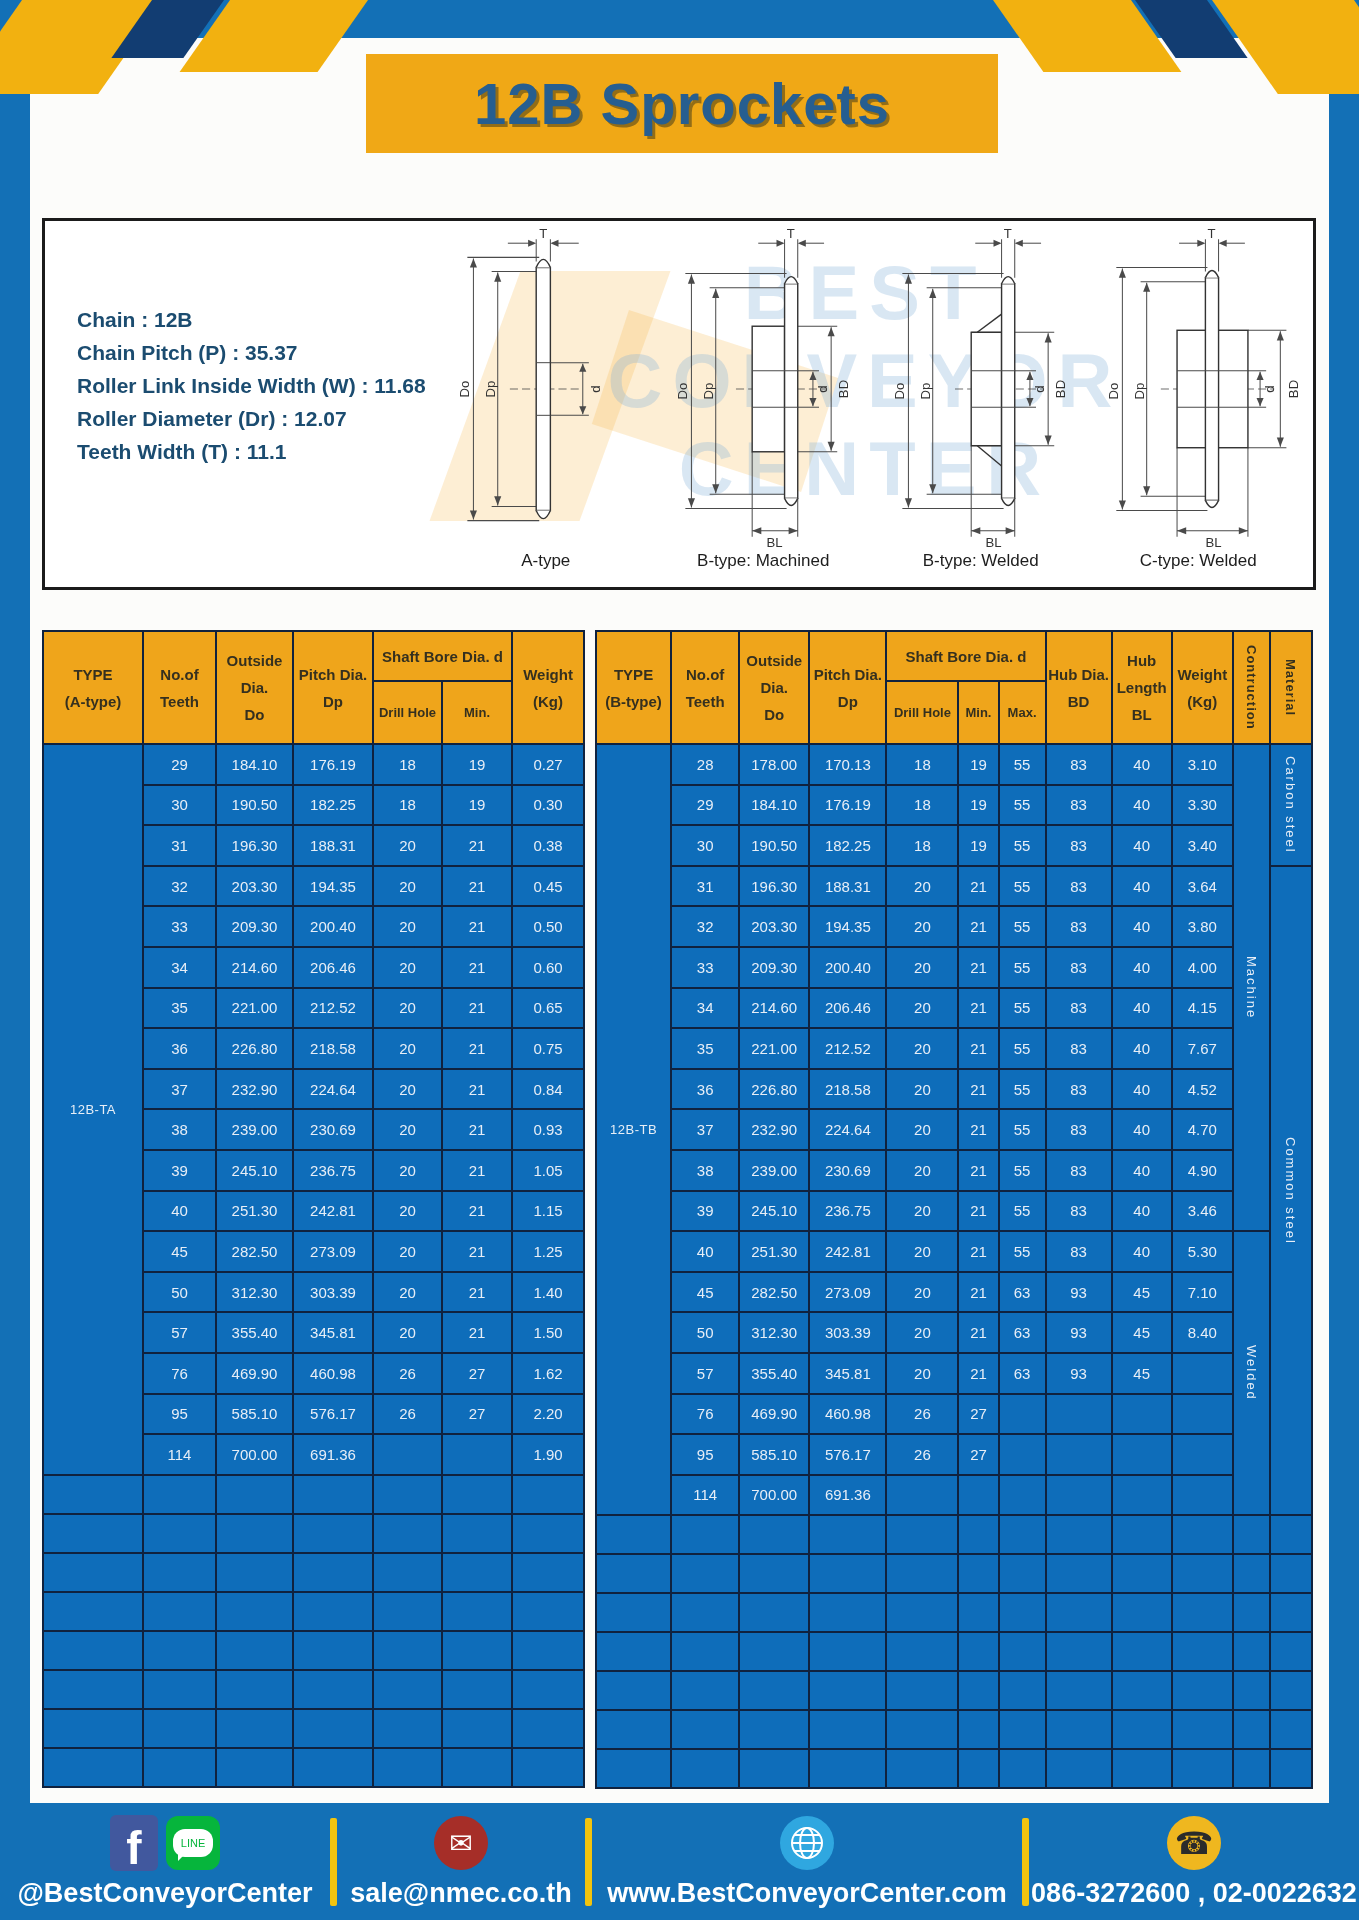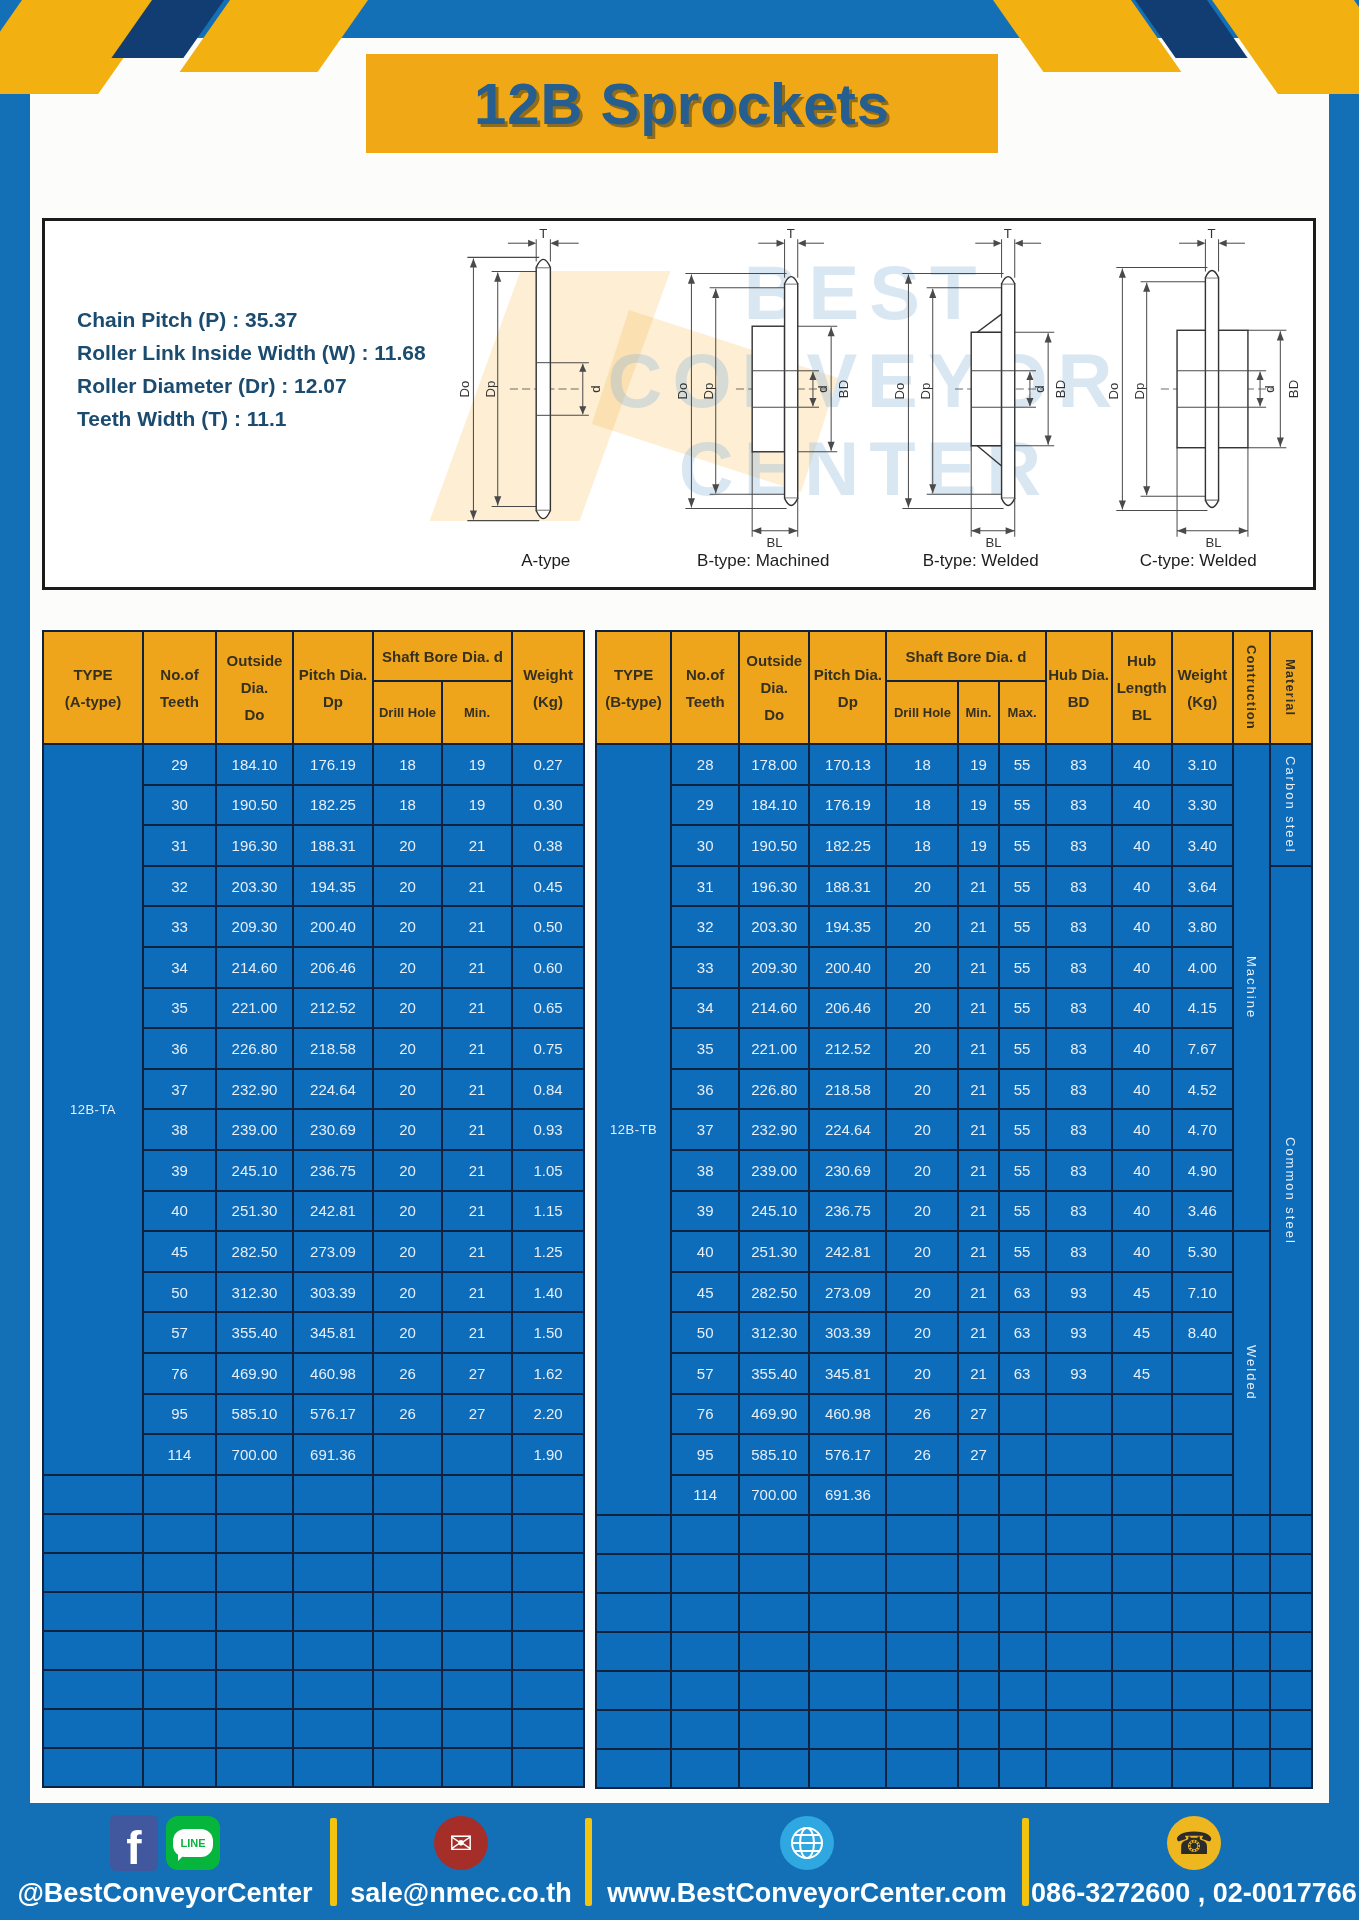--- a/index.html
+++ b/index.html
@@ -62,21 +62,21 @@
           display:flex;align-items:center}
   .f-cell{display:flex;flex-direction:column;align-items:center;justify-content:center;gap:6px}
   .f-sep{width:7px;height:88px;background:#f2c40f;border-radius:2px;flex:0 0 auto}
   .f-label{color:#fff;font-size:27px;font-weight:bold;white-space:nowrap}
   .icon-row{display:flex;gap:8px;align-items:center;height:58px}
   .fb{width:48px;height:56px;background:#41589e;border-radius:6px;color:#fff;font-size:46px;
       font-weight:bold;display:flex;align-items:flex-end;justify-content:center;line-height:.95}
   .line-tile{width:54px;height:54px;background:#06b53c;border-radius:12px;display:flex;
       align-items:center;justify-content:center;position:relative}
   .line-bubble{width:40px;height:28px;background:#fff;border-radius:12px;display:flex;
-      align-items:center;justify-content:center;color:#06b53c;font-size:11px;font-weight:bold}
+      align-items:center;justify-content:center;color:#06b53c;font-size:11px;font-weight:normal}
   .line-tail{position:absolute;left:12px;bottom:9px;width:0;height:0;border-left:8px solid #fff;
       border-bottom:8px solid transparent}
   .circle{width:54px;height:54px;border-radius:50%;display:flex;align-items:center;justify-content:center}
   .mail{background:#a62e28;color:#fff;font-size:28px}
   .globe{background:#2fa7e0}
   .phone{background:#efb71f;color:#2b2b2b;font-size:31px}
 </style>
 </head>
 <body>
 
@@ -91,20 +91,21 @@
 
 <div class="banner">
   <h1>12B Sprockets</h1>
 </div>
 
 <div class="diagram-box">
   <div class="wm-shape wm-a"></div>
   <div class="wm-shape wm-b"></div>
   <div class="watermark">BEST CONVEYOR CENTER</div>
   <div class="specs">
+      <div>Chain  :  12B</div>
       <div>Chain Pitch (P)  :  35.37</div>
       <div>Roller Link Inside Width (W) : 11.68</div>
       <div>Roller Diameter (Dr)  : 12.07</div>
       <div>Teeth Width (T)  :  11.1</div>
     </div>
 
   <div class="diagrams">
 
     <div class="diag">
       <svg viewBox="0 0 210 320">
@@ -929,15 +930,15 @@
         </svg>
       </div>
     </div>
     <div class="f-label">www.BestConveyorCenter.com</div>
   </div>
   <div class="f-sep"></div>
   <div class="f-cell" style="flex:1">
     <div class="icon-row">
       <div class="circle phone">☎</div>
     </div>
-    <div class="f-label">086-3272600 , 02-0017766</div>
+    <div class="f-label">086-3272600 , 02-0022632</div>
   </div>
 </div>
 
 </body></html>

